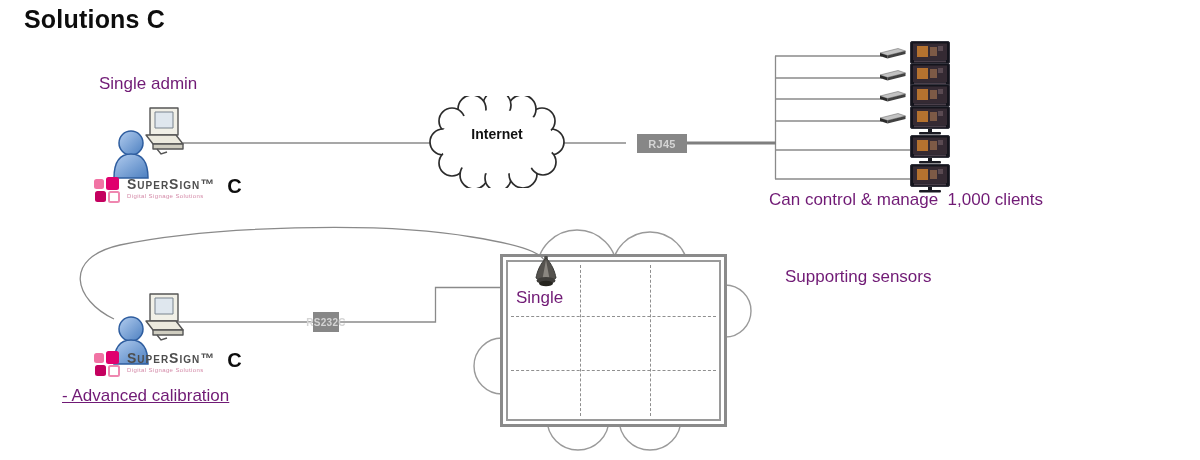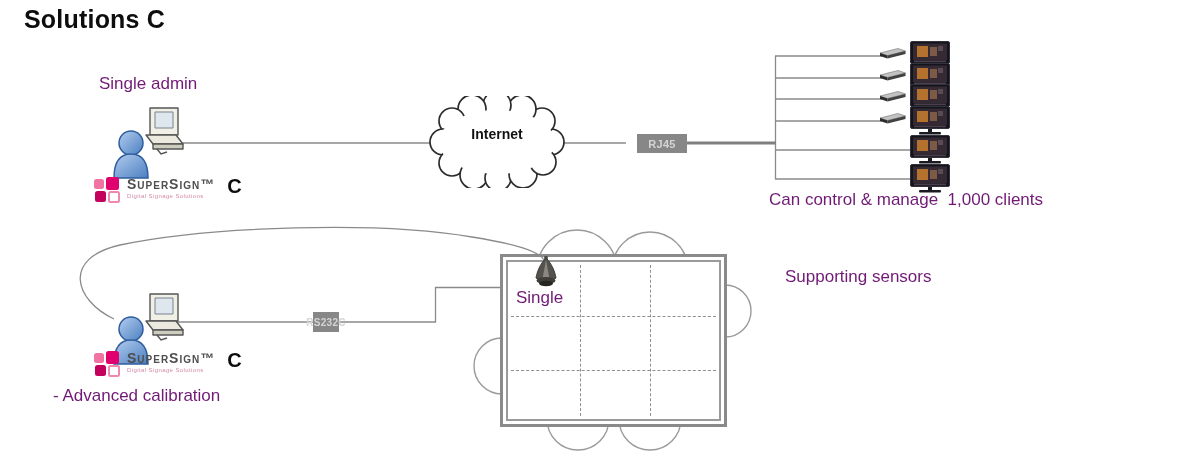--- a/index.html
+++ b/index.html
@@ -5,21 +5,21 @@
   html,body{margin:0;padding:0;background:#fff;}
   #canvas{
     position:relative;width:1200px;height:460px;overflow:hidden;background:#ffffff;
     font-family:"Liberation Sans", sans-serif;color:#1a1a1a;
   }
   .abs{position:absolute;}
   .title{left:24px;top:5px;font-size:25px;font-weight:700;letter-spacing:0.2px;color:#0d0d0d;}
   .lbl{font-size:17px;color:#701a75;}
   .single-admin{left:99px;top:74px;}
   .caption{left:769px;top:190px;white-space:pre;}
-  .adv-note{left:53px;top:386px;}
+  .adv-note{left:62px;top:386px;text-decoration:underline;}
   .sensor-lbl{left:516px;top:288px;z-index:6;}
   .supporting{left:777px;top:264px;line-height:26px;z-index:6;margin-left:8px;}
   
   .conn-box{
     display:flex;align-items:center;justify-content:center;
     background:#878787;color:#d4d4d4;font-size:11px;font-weight:700;
     z-index:7;letter-spacing:0.3px;
   }
   .rj45{left:623px;top:134px;width:50px;height:19px;margin-left:14px;}
   .rs232c{left:313px;top:312px;width:26px;height:20px;font-size:10px;}

